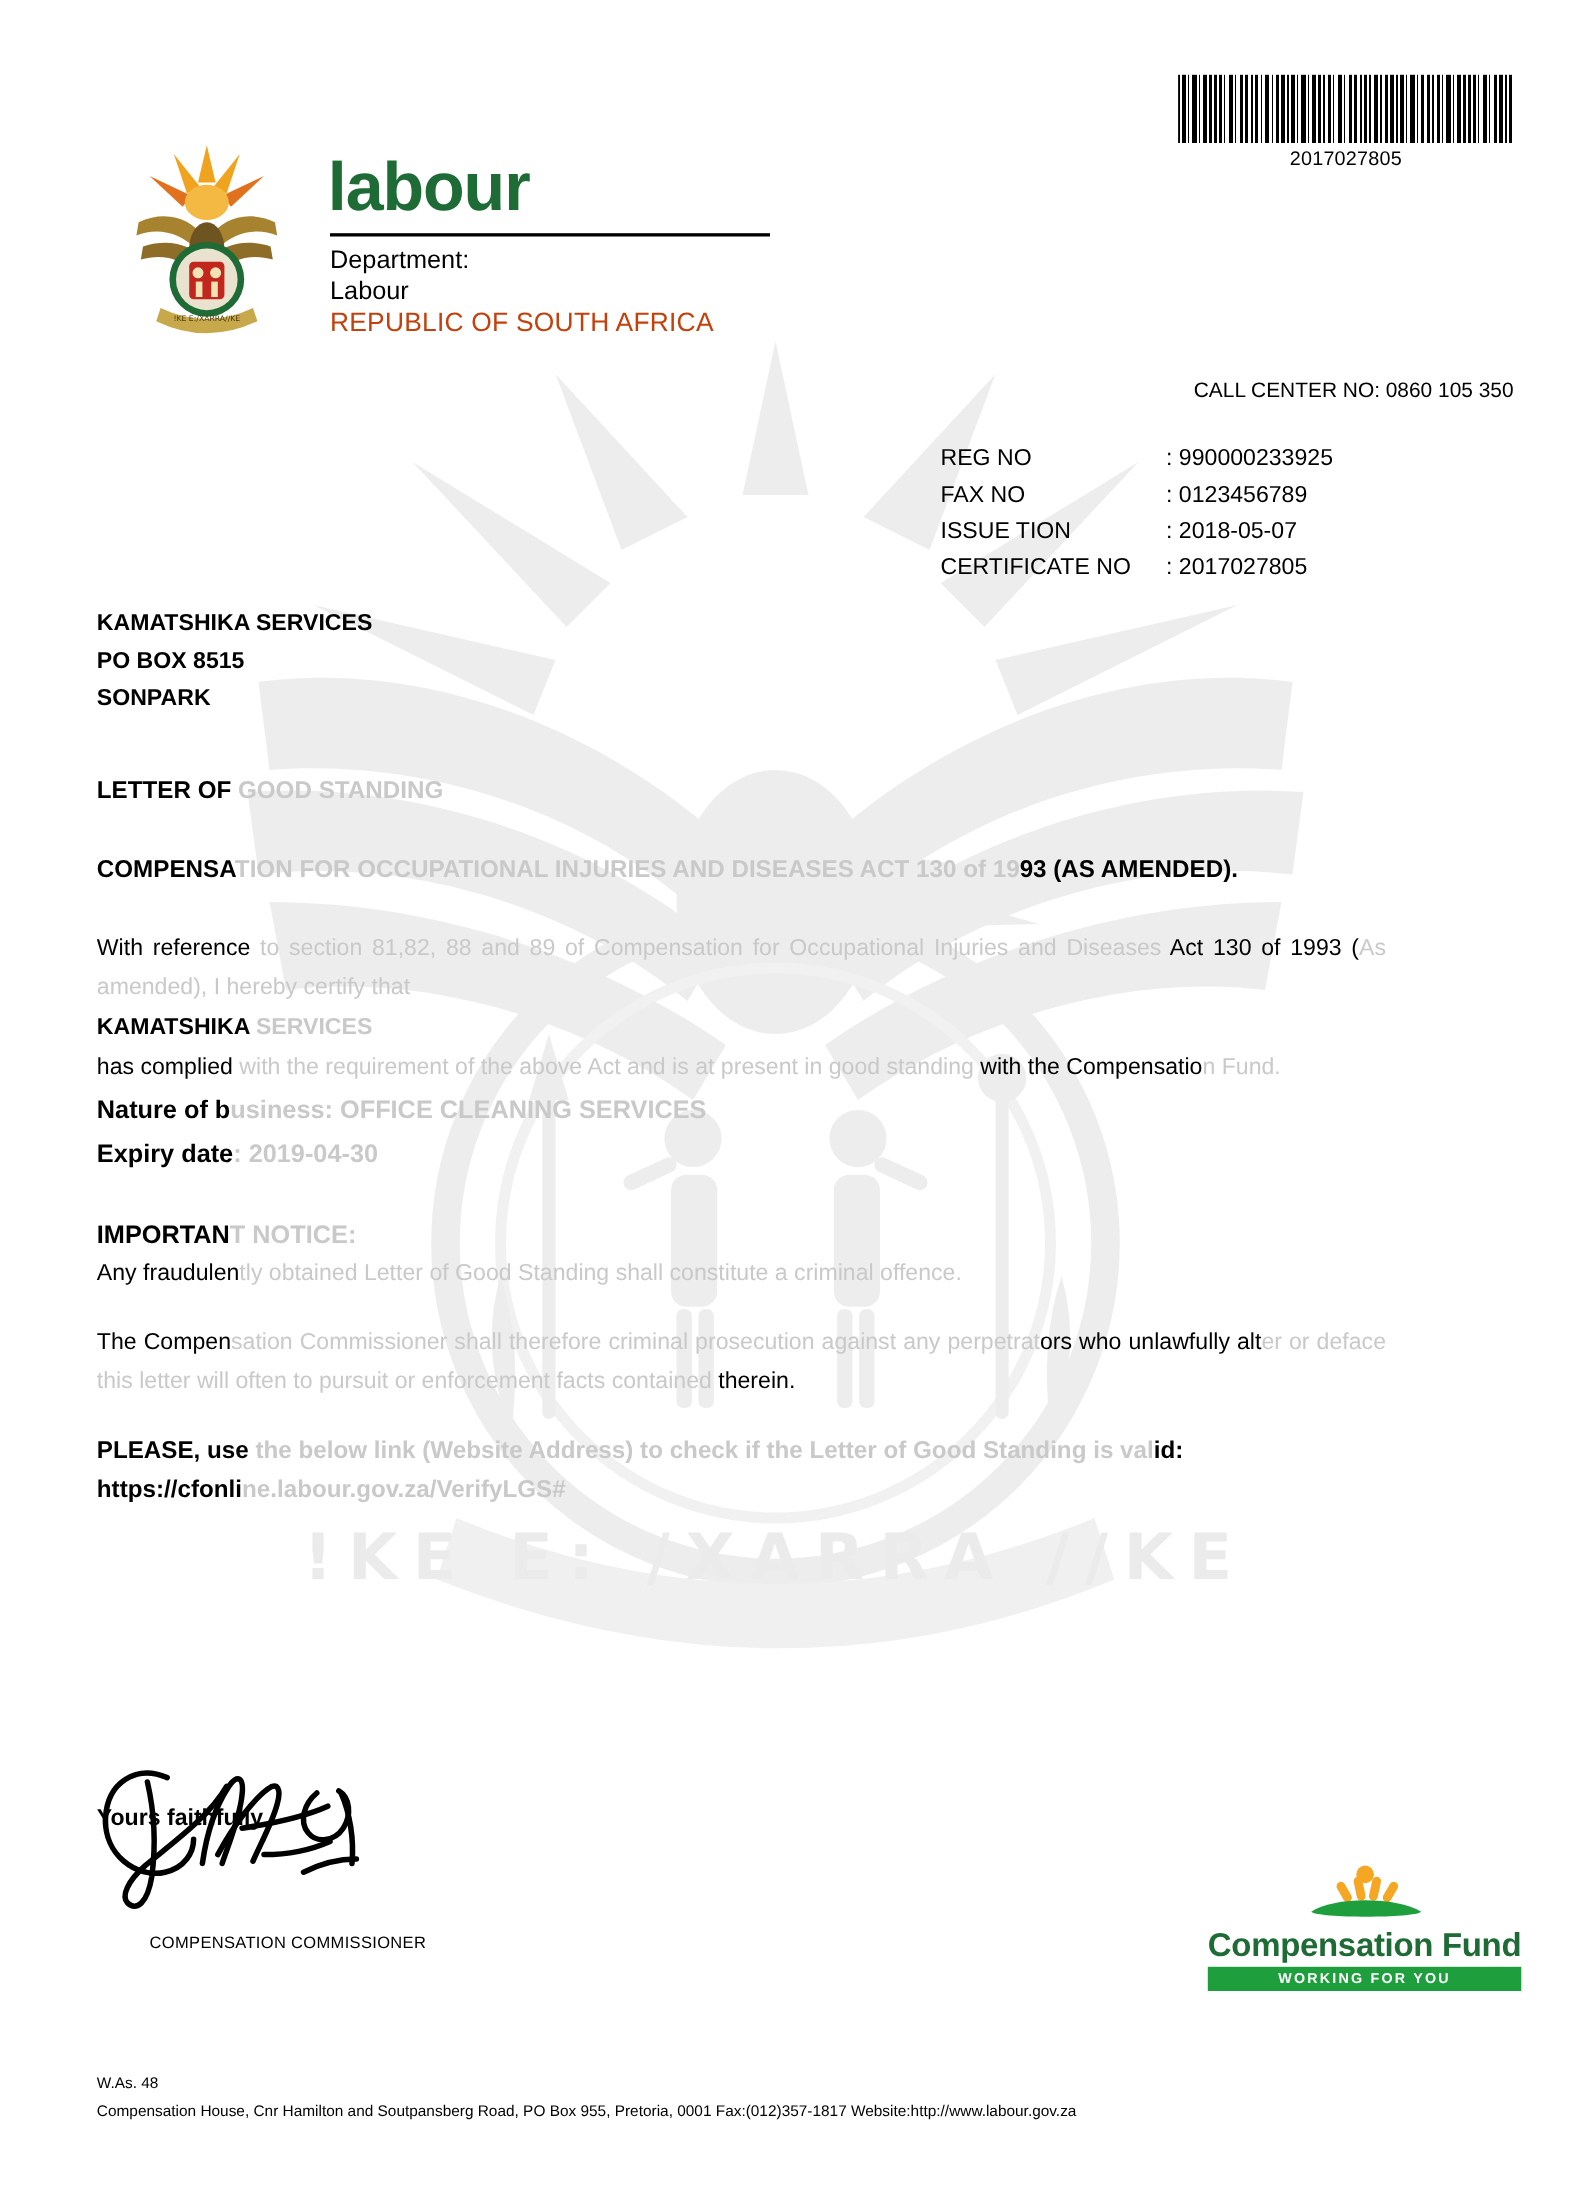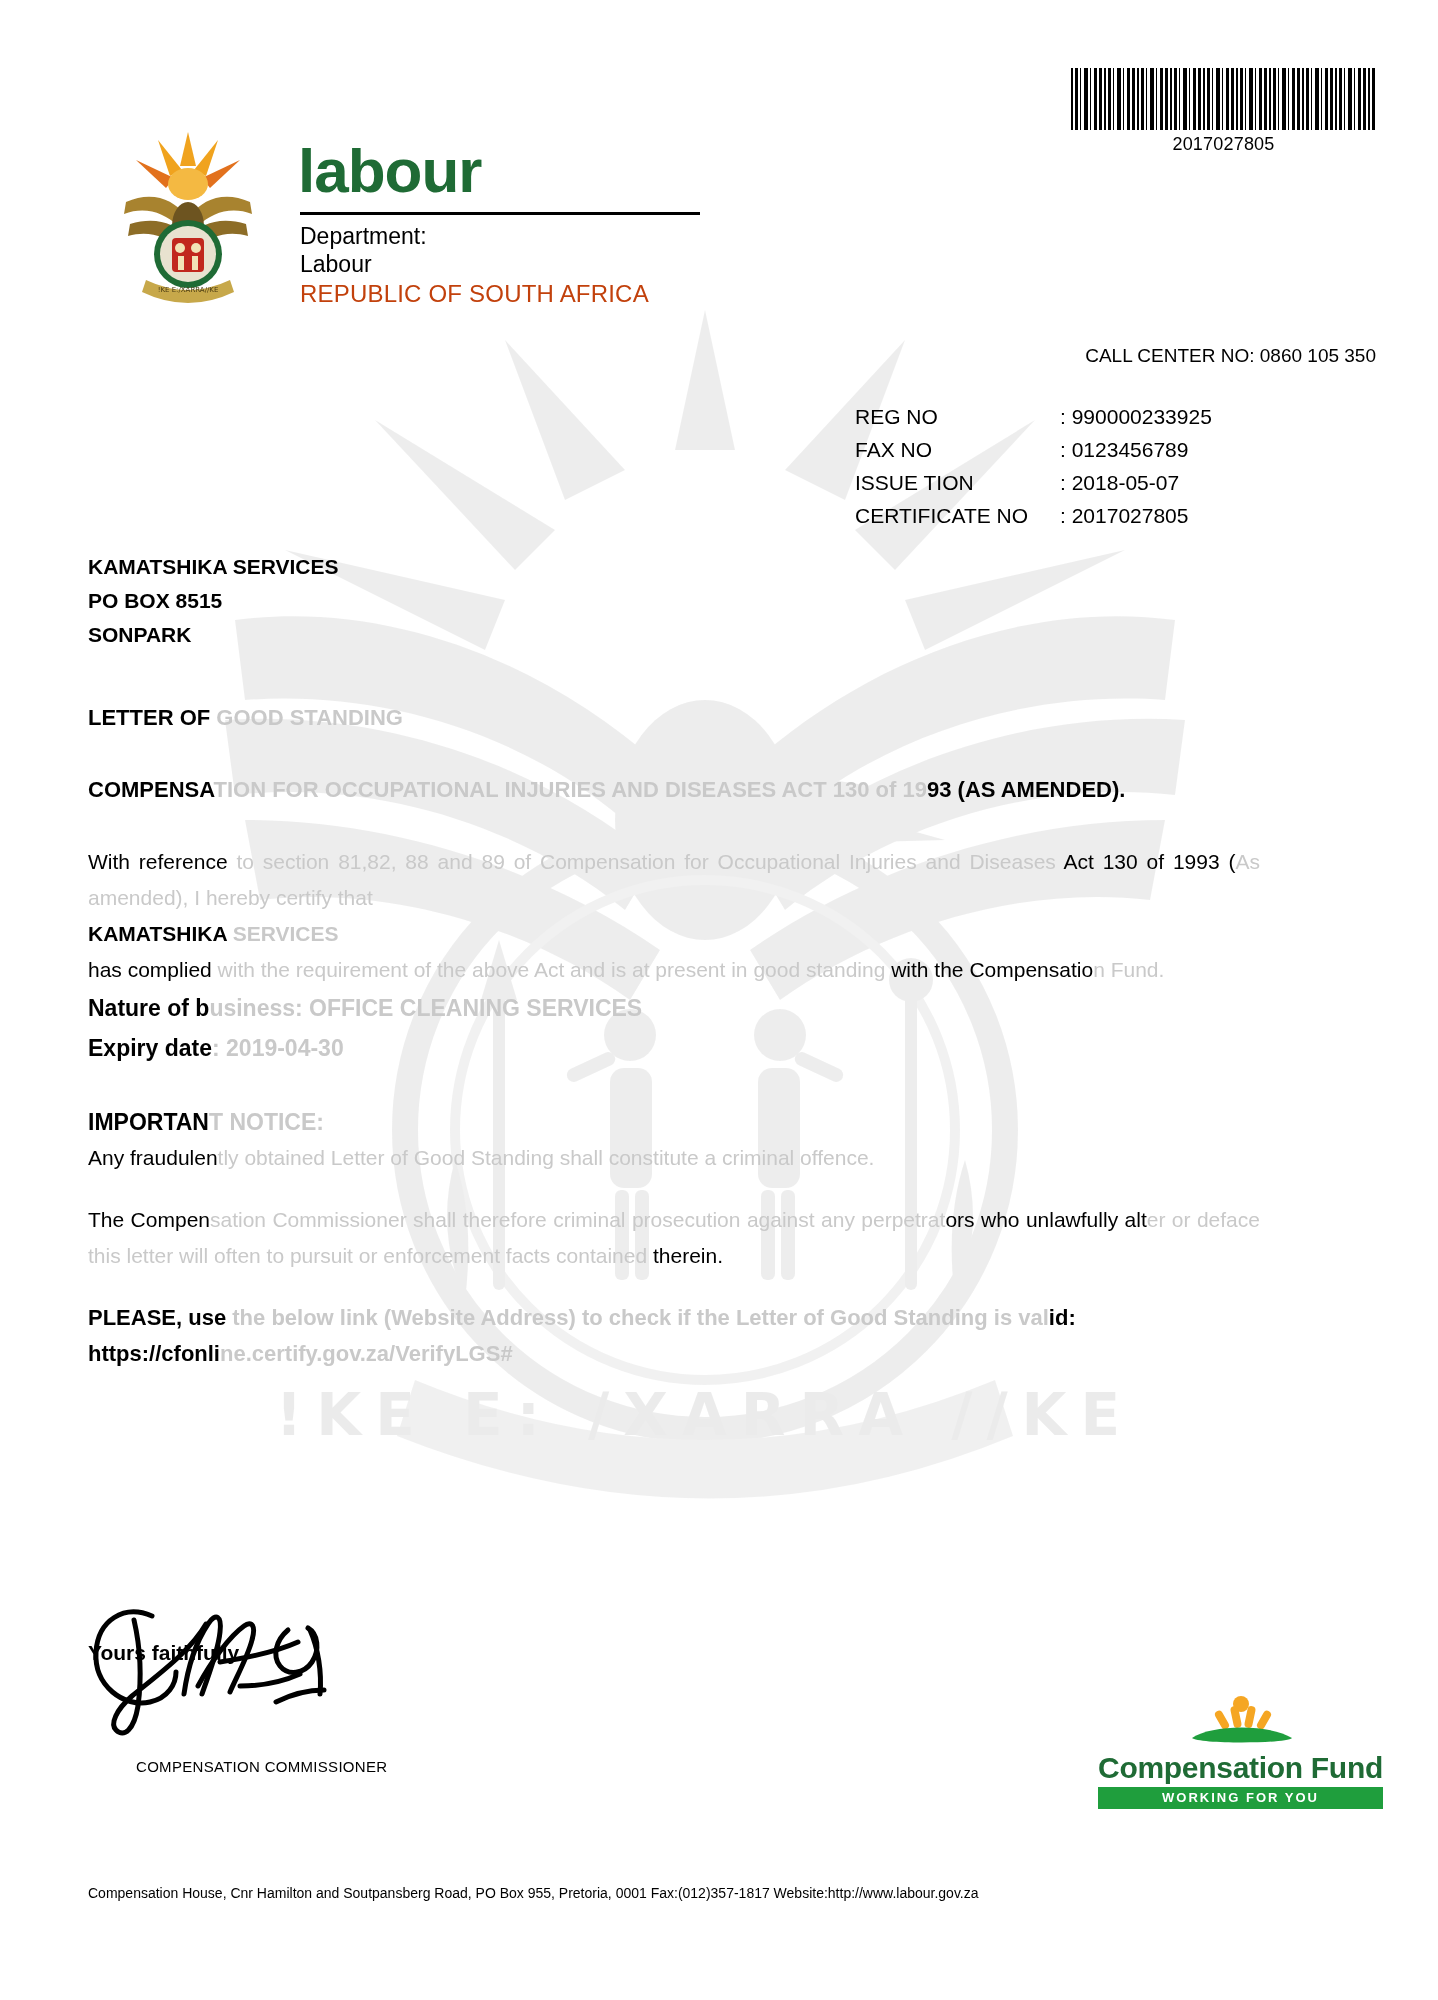--- a/index.html
+++ b/index.html
@@ -394,21 +394,21 @@
     <div class="para">
       <span>The Compen</span><span class="faded">sation Commissioner shall therefore criminal prosecution against any perpetrat</span><span>ors who unlawfully alt</span><span class="faded">er or deface this letter will often to pursuit or enforcement facts contained </span><span>therein.</span>
     </div>
 
     <div class="spacer-md"></div>
 
     <div class="please">
       <span>PLEASE, use</span><span class="faded"> the below link (Website Address) to check if the Letter of Good Standing is val</span><span>id:</span>
     </div>
     <div class="please">
-      <span>https://cfonli</span><span class="faded">ne.certify.gov.za/VerifyLGS#</span>
+      <span>https://cfonli</span><span class="faded">ne.labour.gov.za/VerifyLGS#</span>
     </div>
 
   </div>
 
   <div class="yours">Yours faithfully</div>
 
   <svg class="signature" viewBox="0 0 330 150" xmlns="http://www.w3.org/2000/svg">
     <g fill="none" stroke="#000" stroke-width="5" stroke-linecap="round" stroke-linejoin="round">
       <path d="M72,26 C44,14 18,30 16,62 C14,96 44,118 70,112 C88,108 96,94 96,82"></path>
       <path d="M54,30 C60,56 62,86 58,116 C54,140 44,148 36,140 C30,134 36,120 52,106 C76,86 110,62 126,34"></path>
@@ -433,16 +433,17 @@
         <rect x="80" y="16" width="8" height="22" rx="4" fill="#f5a623" transform="rotate(12 84 27)"></rect>
         <rect x="94" y="20" width="8" height="20" rx="4" fill="#f5a623" transform="rotate(30 98 30)"></rect>
         <path d="M26,48 C46,34 104,34 126,48 C120,54 32,54 26,48 Z" fill="#1f9e3d"></path>
       </g>
     </svg>
     <div class="cf-text">Compensation Fund</div>
     <div class="cf-bar">WORKING FOR YOU</div>
   </div>
 
   <div class="footer">
+    <div>W.As. 48</div>
     <div>Compensation House, Cnr Hamilton and Soutpansberg Road, PO Box 955, Pretoria, 0001 Fax:(012)357-1817 Website:http://www.labour.gov.za</div>
   </div>
 
 </div>
 
 </body></html>

